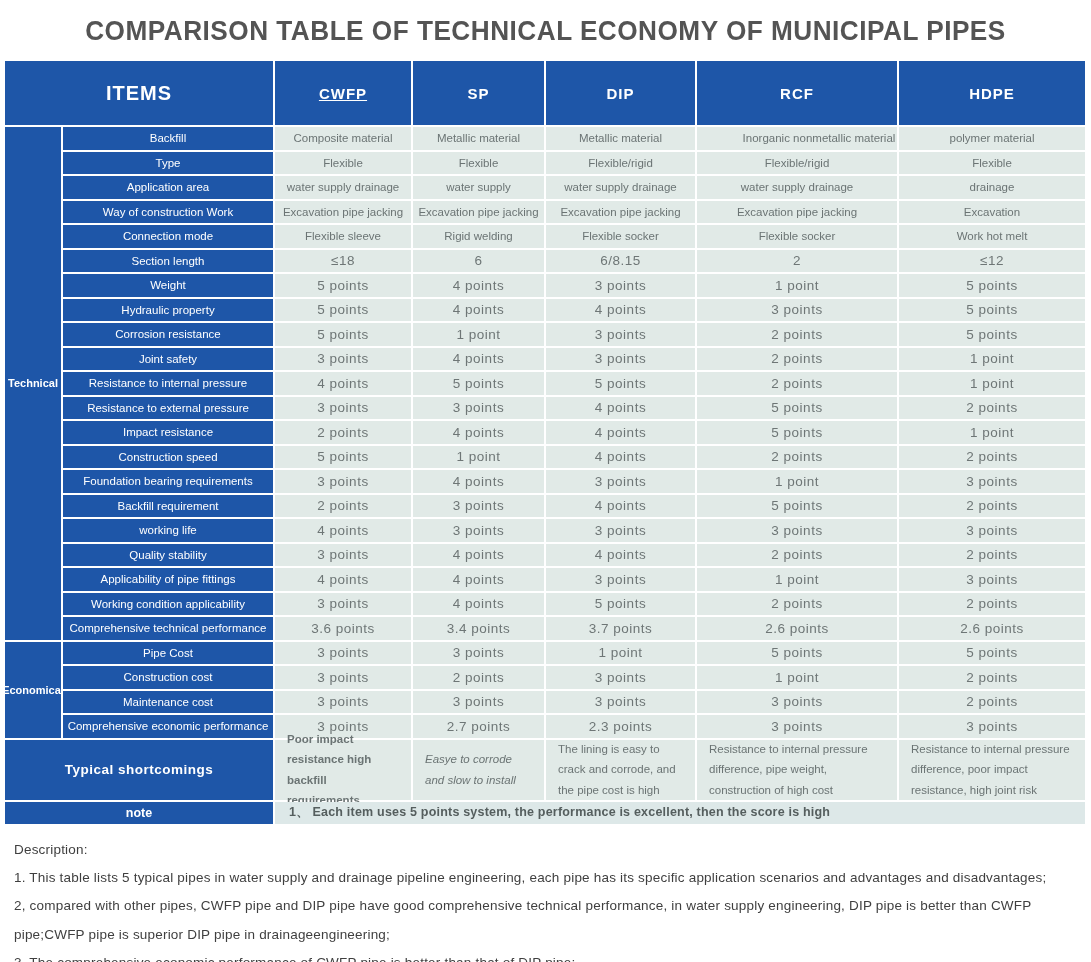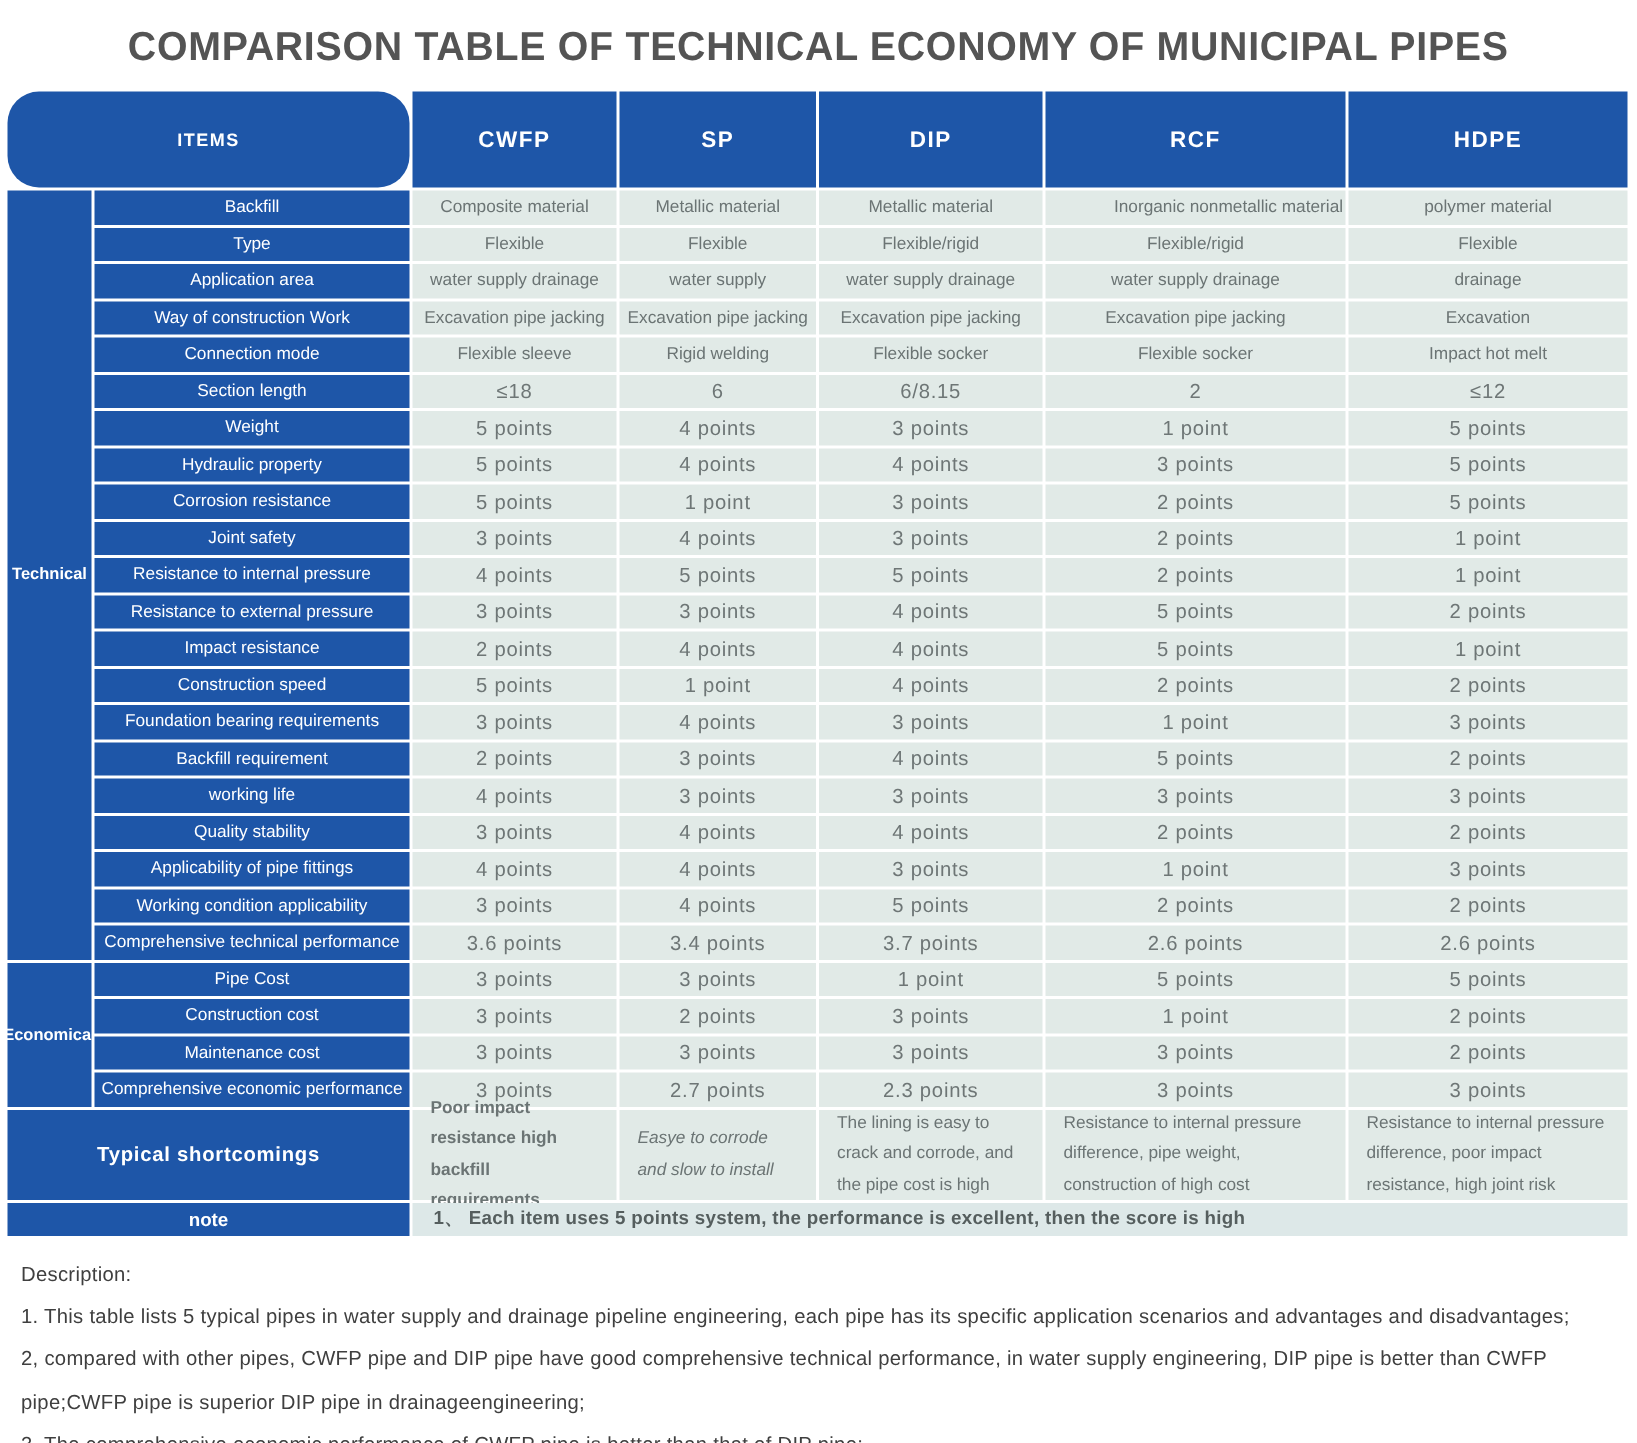--- a/index.html
+++ b/index.html
@@ -30,21 +30,21 @@
     gap: 2px;
     background: #ffffff;
   }
   .cell { display: flex; align-items: center; justify-content: center; }
 
   .head {
     background: var(--header-blue, #1e56a8);
     color: #ffffff;
     font-weight: bold;
   }
-  .head.items { font-size: 12px; letter-spacing: 1px; border-radius: 21px; }
+  .head.items { font-size: 20px; letter-spacing: 1px; }
   .head.col   { font-size: 15px; letter-spacing: 1px; }
 
   .group {
     background: var(--header-blue, #1e56a8);
     color: #ffffff;
     font-size: 11px;
     font-weight: bold;
     text-align: center;
   }
   .rowlabel {
@@ -91,21 +91,21 @@
   }
 </style>
 </head>
 <body style="--header-blue: #1e56a8; --cell-bg: #e1eae7; --note-bg: #dde8e8; --title-gray: #545454;">
 
 <div class="page">
   <div class="title">COMPARISON TABLE OF TECHNICAL ECONOMY OF MUNICIPAL PIPES</div>
 
   <div class="pipe-table">
       <div class="cell head items" style="grid-area: 1 / 1 / auto / 3;">ITEMS</div>
-      <div class="cell head col" style="grid-area: 1 / 3;">CWFP</div>
+      <div class="cell head col" style="grid-area: 1 / 3; text-decoration: underline;">CWFP</div>
       <div class="cell head col" style="grid-area: 1 / 4;">SP</div>
       <div class="cell head col" style="grid-area: 1 / 5;">DIP</div>
       <div class="cell head col" style="grid-area: 1 / 6;">RCF</div>
       <div class="cell head col" style="grid-area: 1 / 7;">HDPE</div>
       <div class="cell group" style="grid-area: 2 / 1 / span 21;">Technical</div>
       <div class="cell rowlabel" style="grid-area: 2 / 2;">Backfill</div>
       <div class="cell val" style="grid-area: 2 / 3;">Composite material</div>
       <div class="cell val" style="grid-area: 2 / 4;">Metallic material</div>
       <div class="cell val" style="grid-area: 2 / 5;">Metallic material</div>
       <div class="cell val" style="grid-area: 2 / 6; padding-left: 44px;">Inorganic  nonmetallic  material</div>
@@ -126,21 +126,21 @@
       <div class="cell val" style="grid-area: 5 / 3;">Excavation pipe jacking</div>
       <div class="cell val" style="grid-area: 5 / 4;">Excavation pipe jacking</div>
       <div class="cell val" style="grid-area: 5 / 5;">Excavation pipe jacking</div>
       <div class="cell val" style="grid-area: 5 / 6;">Excavation pipe jacking</div>
       <div class="cell val" style="grid-area: 5 / 7;">Excavation</div>
       <div class="cell rowlabel" style="grid-area: 6 / 2;">Connection mode</div>
       <div class="cell val" style="grid-area: 6 / 3;">Flexible sleeve</div>
       <div class="cell val" style="grid-area: 6 / 4;">Rigid welding</div>
       <div class="cell val" style="grid-area: 6 / 5;">Flexible socker</div>
       <div class="cell val" style="grid-area: 6 / 6;">Flexible socker</div>
-      <div class="cell val" style="grid-area: 6 / 7;">Impact hot melt</div>
+      <div class="cell val" style="grid-area: 6 / 7;">Work hot melt</div>
       <div class="cell rowlabel" style="grid-area: 7 / 2;">Section length</div>
       <div class="cell val num" style="grid-area: 7 / 3;">≤18</div>
       <div class="cell val num" style="grid-area: 7 / 4;">6</div>
       <div class="cell val num" style="grid-area: 7 / 5;">6/8.15</div>
       <div class="cell val num" style="grid-area: 7 / 6;">2</div>
       <div class="cell val num" style="grid-area: 7 / 7;">≤12</div>
       <div class="cell rowlabel" style="grid-area: 8 / 2;">Weight</div>
       <div class="cell val pts" style="grid-area: 8 / 3;">5 points</div>
       <div class="cell val pts" style="grid-area: 8 / 4;">4 points</div>
       <div class="cell val pts" style="grid-area: 8 / 5;">3 points</div>

